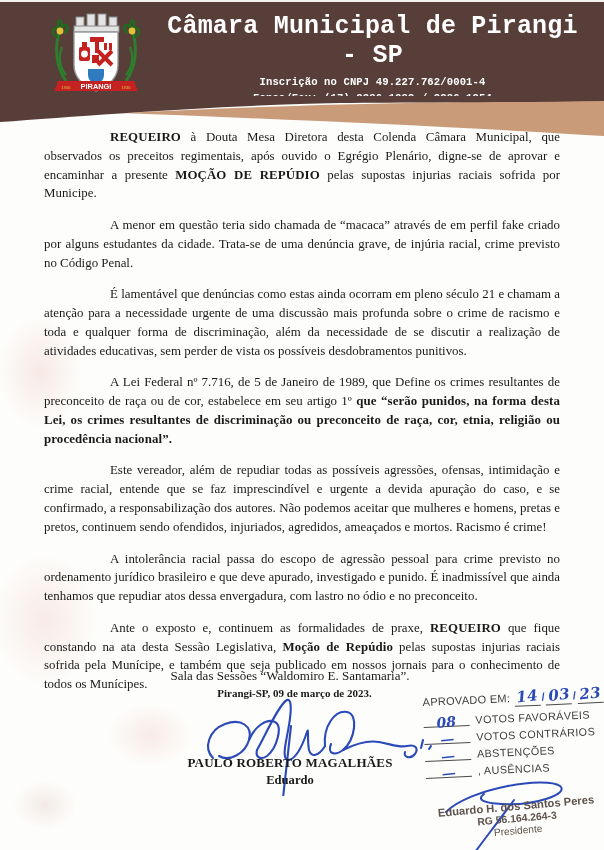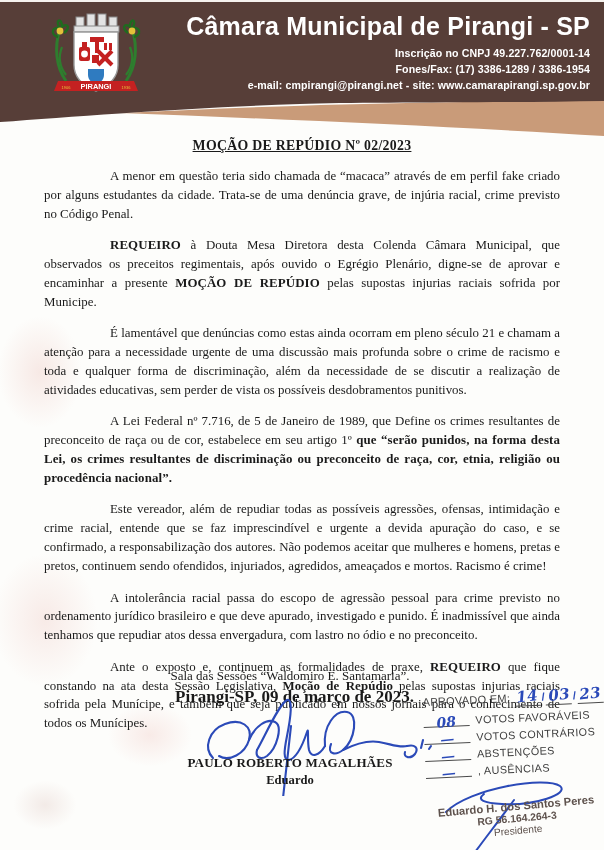--- a/index.html
+++ b/index.html
@@ -6,37 +6,37 @@
   .page{
     position:relative; width:604px; height:850px; margin:0 auto;
     background:#fdfdfb; overflow:hidden;
     font-family:"Liberation Serif", serif; color:#1a1a1a;
   }
   
   .letterhead{position:absolute;top:0;left:0;width:604px;height:100px;background:#573e38;}
   .letterhead:before{content:"";position:absolute;top:0;left:0;right:0;height:2px;background:#f5f2ee;}
   .wave-svg{position:absolute;top:96px;left:0;width:604px;height:46px;display:block;}
   .crest{position:absolute;top:7px;left:46px;width:100px;height:96px;}
-  .h-text{position:absolute;left:155px;top:6px;width:435px;text-align:right;color:#fff;
-    font-family:Liberation Sans, sans-serif;}
+  .h-text{position:absolute;left:155px;top:6px;width:435px;text-align:center;color:#fff;
+    font-family:Liberation Mono, monospace;}
   .h-title{font-size:25px;font-weight:bold;letter-spacing:.2px;margin-top:6px;}
   .h-lines{margin-top:5px;}
   .hline{font-size:10.6px;font-weight:bold;line-height:1.5;letter-spacing:.1px;}
   
   .doc{position:absolute;top:128px;left:0;width:604px;}
   .doc-title{text-align:center;font-weight:bold;font-size:13.8px;margin:10px 0 13px;}
   .doc-title span{text-decoration:underline;letter-spacing:.3px;}
   .paras{padding:0 44px;}
   .para{margin:0 0 13px;text-align:justify;text-indent:66px;font-size:12.9px;line-height:1.455;}
   .para b{letter-spacing:.1px;}
   
   .closing-sala{position:absolute;top:668px;left:0;width:580px;text-align:center;
     font-weight:normal;font-size:13px;}
   .closing-date{position:absolute;top:687px;left:0;width:589px;text-align:center;
-    font-weight:bold;font-size:17px;}
+    font-weight:bold;font-size:11px;}
   .sig-svg{position:absolute;top:696px;left:195px;width:245px;height:100px;}
   .sig-name{position:absolute;top:755px;left:100px;width:380px;text-align:center;
     font-weight:bold;font-size:13px;letter-spacing:.2px;}
   .sig-role{position:absolute;top:773px;left:100px;width:380px;text-align:center;
     font-weight:bold;font-size:12.6px;}
   
   .approval{position:absolute;top:688px;left:424px;width:176px;
     font-family:"Liberation Sans", sans-serif;color:#3c3c3c;
     transform:rotate(-2.6deg);}
   .ap-date{font-size:11px;letter-spacing:.3px;white-space:nowrap;}
@@ -110,43 +110,40 @@
       <path d="M42,62 H58 V68 C58,74 52,77 50,78 C48,77 42,74 42,68 Z" fill="#2f7bc0"></path>
 
       <path d="M12,74 L88,74 L92,84 L8,84 Z" fill="#c42121"></path>
       <text x="50" y="82" text-anchor="middle" font-family="Liberation Sans, sans-serif" font-size="7.4" font-weight="bold" fill="#ffffff">PIRANGI</text>
       <text x="20" y="81.5" text-anchor="middle" font-family="Liberation Sans, sans-serif" font-size="4" fill="#e4c13a">1906</text>
       <text x="80" y="81.5" text-anchor="middle" font-family="Liberation Sans, sans-serif" font-size="4" fill="#e4c13a">1936</text>
     </svg>
     <div class="h-text">
       <div class="h-title">Câmara Municipal de Pirangi - SP</div>
       <div class="h-lines">
-          <div class="hline">Inscrição no CNPJ 49.227.762/0001-14</div>
+          <div class="hline">Inscrição no CNPJ 49.227.762/0001-4</div>
           <div class="hline">Fones/Fax: (17) 3386-1289 / 3386-1954</div>
           <div class="hline">e-mail: cmpirangi@pirangi.net  -  site: www.camarapirangi.sp.gov.br</div>
         </div>
     </div>
   </div>
   <svg class="wave-svg" viewBox="0 0 604 46" preserveAspectRatio="none">
     <path d="M120,17 C300,8 460,5 604,5 L604,40 C460,31 280,23 120,17 Z" fill="#c99b79"></path>
     <path d="M0,0 H604 V5 C480,7 360,6 300,8 C200,11 80,20 0,26 Z" fill="#573e38"></path>
   </svg>
 
   <div class="blot blot1"></div>
   <div class="blot blot2"></div>
   <div class="blot blot3"></div>
   <div class="blot blot4"></div>
 
   <div class="doc">
-    <div class="doc-title">
-      <span>MOÇÃO DE REPÚDIO Nº 02/2023</span>
-    </div>
     <div class="paras">
+        <p class="para"><b>REQUEIRO</b><span> à Douta Mesa Diretora desta Colenda Câmara Municipal, que observados os preceitos regimentais, após ouvido o Egrégio Plenário, digne-se de aprovar e encaminhar a presente </span><b>MOÇÃO DE REPÚDIO</b><span> pelas supostas injurias raciais sofrida por Municipe.</span></p>
         <p class="para"><span>A menor em questão teria sido chamada de “macaca” através de em perfil fake criado por alguns estudantes da cidade. Trata-se de uma denúncia grave, de injúria racial, crime previsto no Código Penal.</span></p>
-        <p class="para"><b>REQUEIRO</b><span> à Douta Mesa Diretora desta Colenda Câmara Municipal, que observados os preceitos regimentais, após ouvido o Egrégio Plenário, digne-se de aprovar e encaminhar a presente </span><b>MOÇÃO DE REPÚDIO</b><span> pelas supostas injurias raciais sofrida por Municipe.</span></p>
         <p class="para"><span>É lamentável que denúncias como estas ainda ocorram em pleno século 21 e chamam a atenção para a necessidade urgente de uma discussão mais profunda sobre o crime de racismo e toda e qualquer forma de discriminação, além da necessidade de se discutir a realização de atividades educativas, sem perder de vista os possíveis desdobramentos punitivos.</span></p>
         <p class="para"><span>A Lei Federal nº 7.716, de 5 de Janeiro de 1989, que Define os crimes resultantes de preconceito de raça ou de cor, estabelece em seu artigo 1º </span><b>que “serão punidos, na forma desta Lei, os crimes resultantes de discriminação ou preconceito de raça, cor, etnia, religião ou procedência nacional”.</b></p>
         <p class="para"><span>Este vereador, além de repudiar todas as possíveis agressões, ofensas, intimidação e crime racial, entende que se faz imprescindível e urgente a devida apuração do caso, e se confirmado, a responsabilização dos autores. Não podemos aceitar que mulheres e homens, pretas e pretos, continuem sendo ofendidos, injuriados, agredidos, ameaçados e mortos. Racismo é crime!</span></p>
         <p class="para"><span>A intolerância racial passa do escopo de agressão pessoal para crime previsto no ordenamento jurídico brasileiro e que deve apurado, investigado e punido. É inadmissível que ainda tenhamos que repudiar atos dessa envergadura, com lastro no ódio e no preconceito.</span></p>
         <p class="para"><span>Ante o exposto e, continuem as formalidades de praxe, </span><b>REQUEIRO</b><span> que fique constando na ata desta Sessão Legislativa, </span><b>Moção de Repúdio</b><span> pelas supostas injurias raciais sofrida pela Munícipe, e também que seja publicado em nossos jornais para o conhecimento de todos os Munícipes.</span></p>
       </div>
   </div>
 
   <div class="closing-sala">Sala das Sessões “Waldomiro E. Santamaria”.</div>
   <div class="closing-date">Pirangi-SP, 09 de março de 2023.</div>

